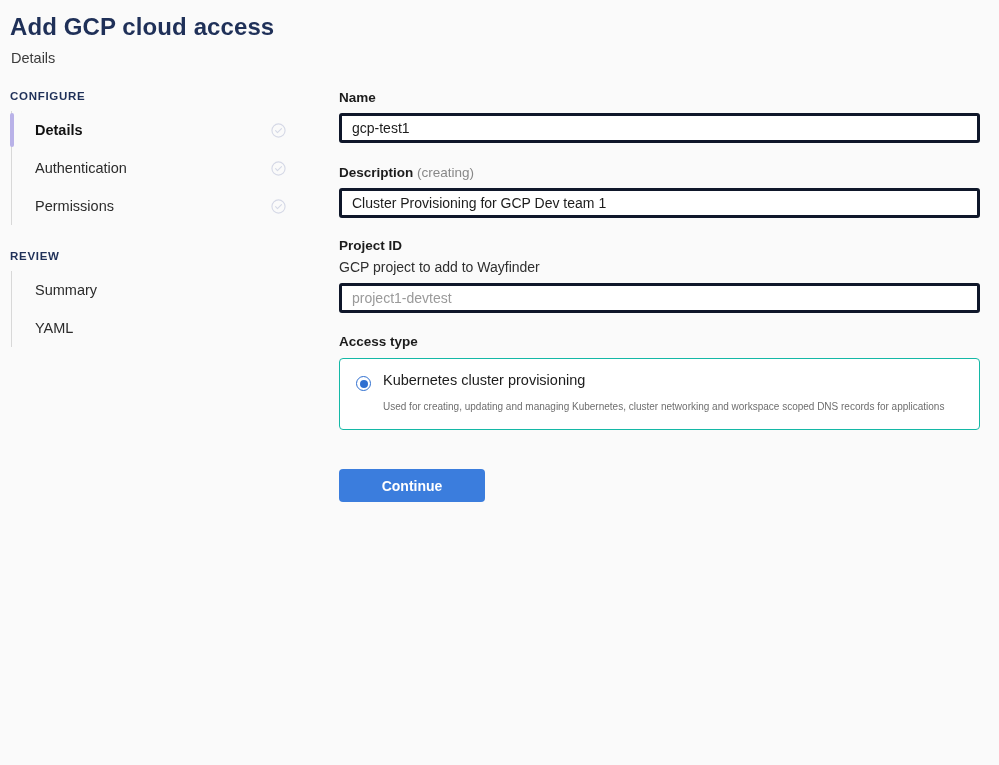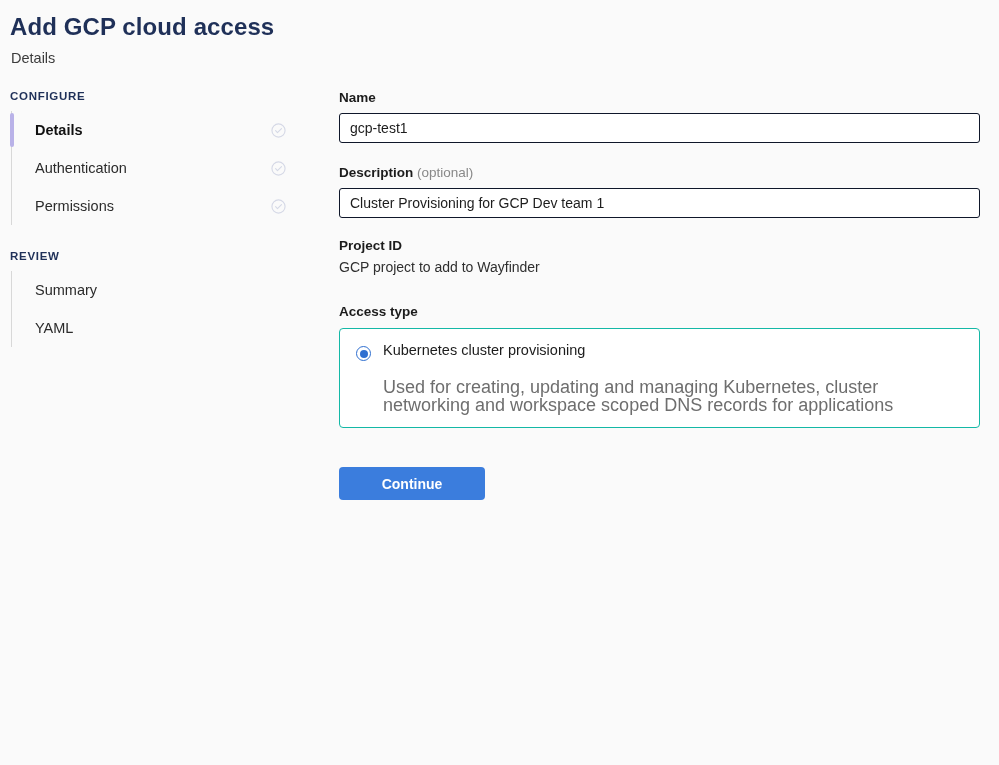--- a/index.html
+++ b/index.html
@@ -49,21 +49,21 @@
 
   
   .form { position: absolute; left: 339px; top: 90px; width: 641px; }
   .field-label {
     font-size: 13.5px; font-weight: 700; color: #1c1c1c; margin-bottom: 8px;
   }
   .field-label .optional { font-weight: 400; color: #888; }
   .field-sub { font-size: 14px; color: #2f2f2f; margin: -2px 0 8px; }
   .text-input {
     display: block; width: 641px; height: 30px;
-    background: #fff; border: 1px solid #0f172a; border-radius: 3px;
+    background: #fff; border: 3px solid #0f172a; border-radius: 3px;
     font-family: "Liberation Sans", sans-serif; font-size: 14px;
     color: #1c1c1c; padding: 0 10px; outline: none;
   }
   .text-input::placeholder { color: #9a9a9a; }
   .gap-a { height: 22px; }
   .gap-b { height: 20px; }
   .gap-c { height: 21px; }
 
   
   .cards { margin-top: 9px; }
@@ -81,22 +81,22 @@
   .card.selected .radio {
     border: 1.5px solid #2f6fd0; background: #fff;
   }
   .card.selected .radio:after {
     content: ""; position: absolute; left: 50%; top: 50%;
     width: 8px; height: 8px; margin: -4px 0 0 -4px;
     border-radius: 50%; background: #2f6fd0;
   }
   .card-title { font-size: 14.5px; color: #1c1c1c; line-height: 17px; }
   .card-desc {
-    font-size: 18px; color: #6e6e6e; line-height: 18px;
-    margin-top: 19px; max-width: 580px;
+    font-size: 10px; color: #6e6e6e; line-height: 18px;
+    margin-top: 9px; max-width: 580px;
   }
 
   
   .continue-btn {
     margin-top: 29px; width: 146px; height: 33px;
     background: #3b7ddd; border: none; border-radius: 4px;
     color: #fff; font-family: "Liberation Sans", sans-serif;
     font-size: 14px; font-weight: 600; cursor: pointer;
   }
 </style>
@@ -156,28 +156,29 @@
 
   <div class="form">
 
     <div class="field-label">Name</div>
     <input class="text-input" type="text" value="gcp-test1" style="">
 
     <div class="gap-a"></div>
 
     <div class="field-label">
       <span>Description</span>
-      <span class="optional">(optional)</span>
+      <span class="optional">(creating)</span>
     </div>
     <input class="text-input" type="text" value="Cluster Provisioning for GCP Dev team 1" style="">
 
     <div class="gap-b"></div>
 
     <div class="field-label">Project ID</div>
     <div class="field-sub">GCP project to add to Wayfinder</div>
+    <input class="text-input" type="text" placeholder="project1-devtest" style="">
 
     <div class="gap-c"></div>
 
     <div class="field-label">Access type</div>
 
     <div class="cards">
 
       <div class="card selected">
         <span class="radio"></span>
         <div class="card-title">Kubernetes cluster provisioning</div>

